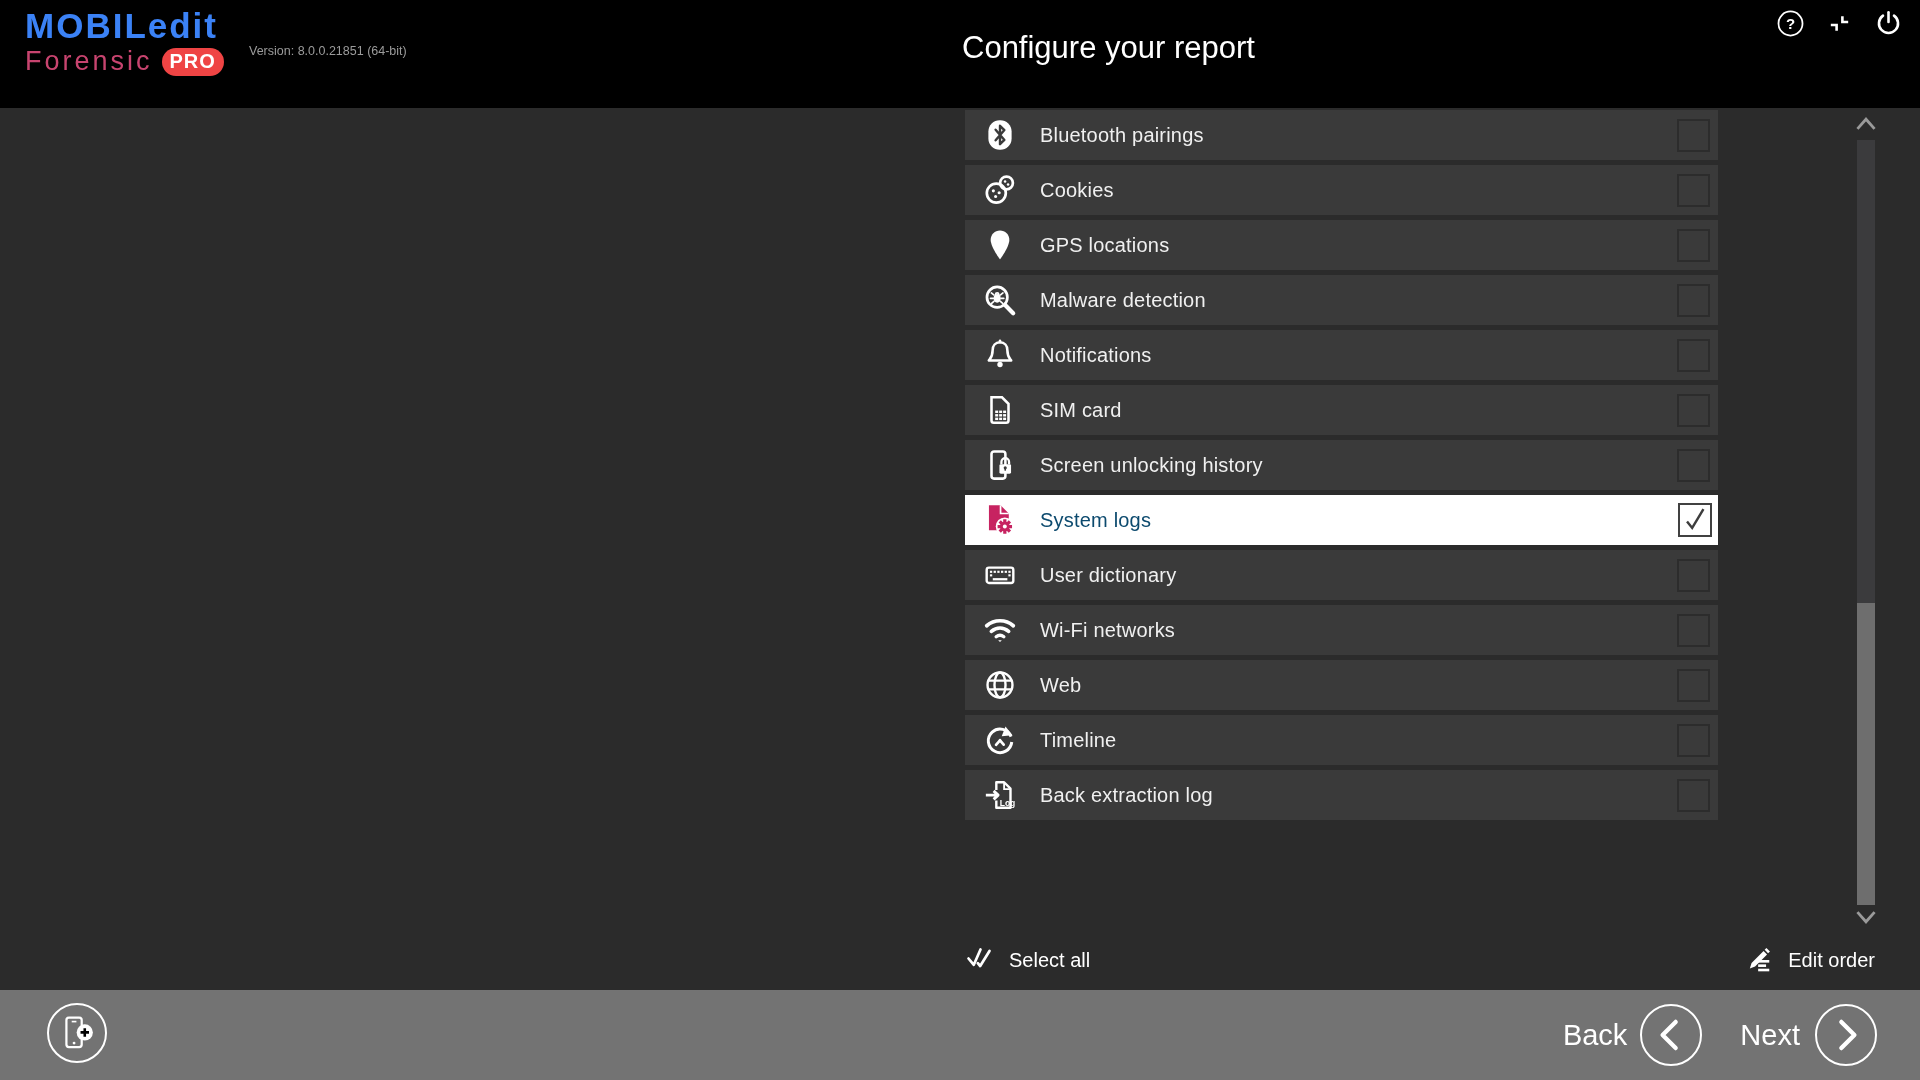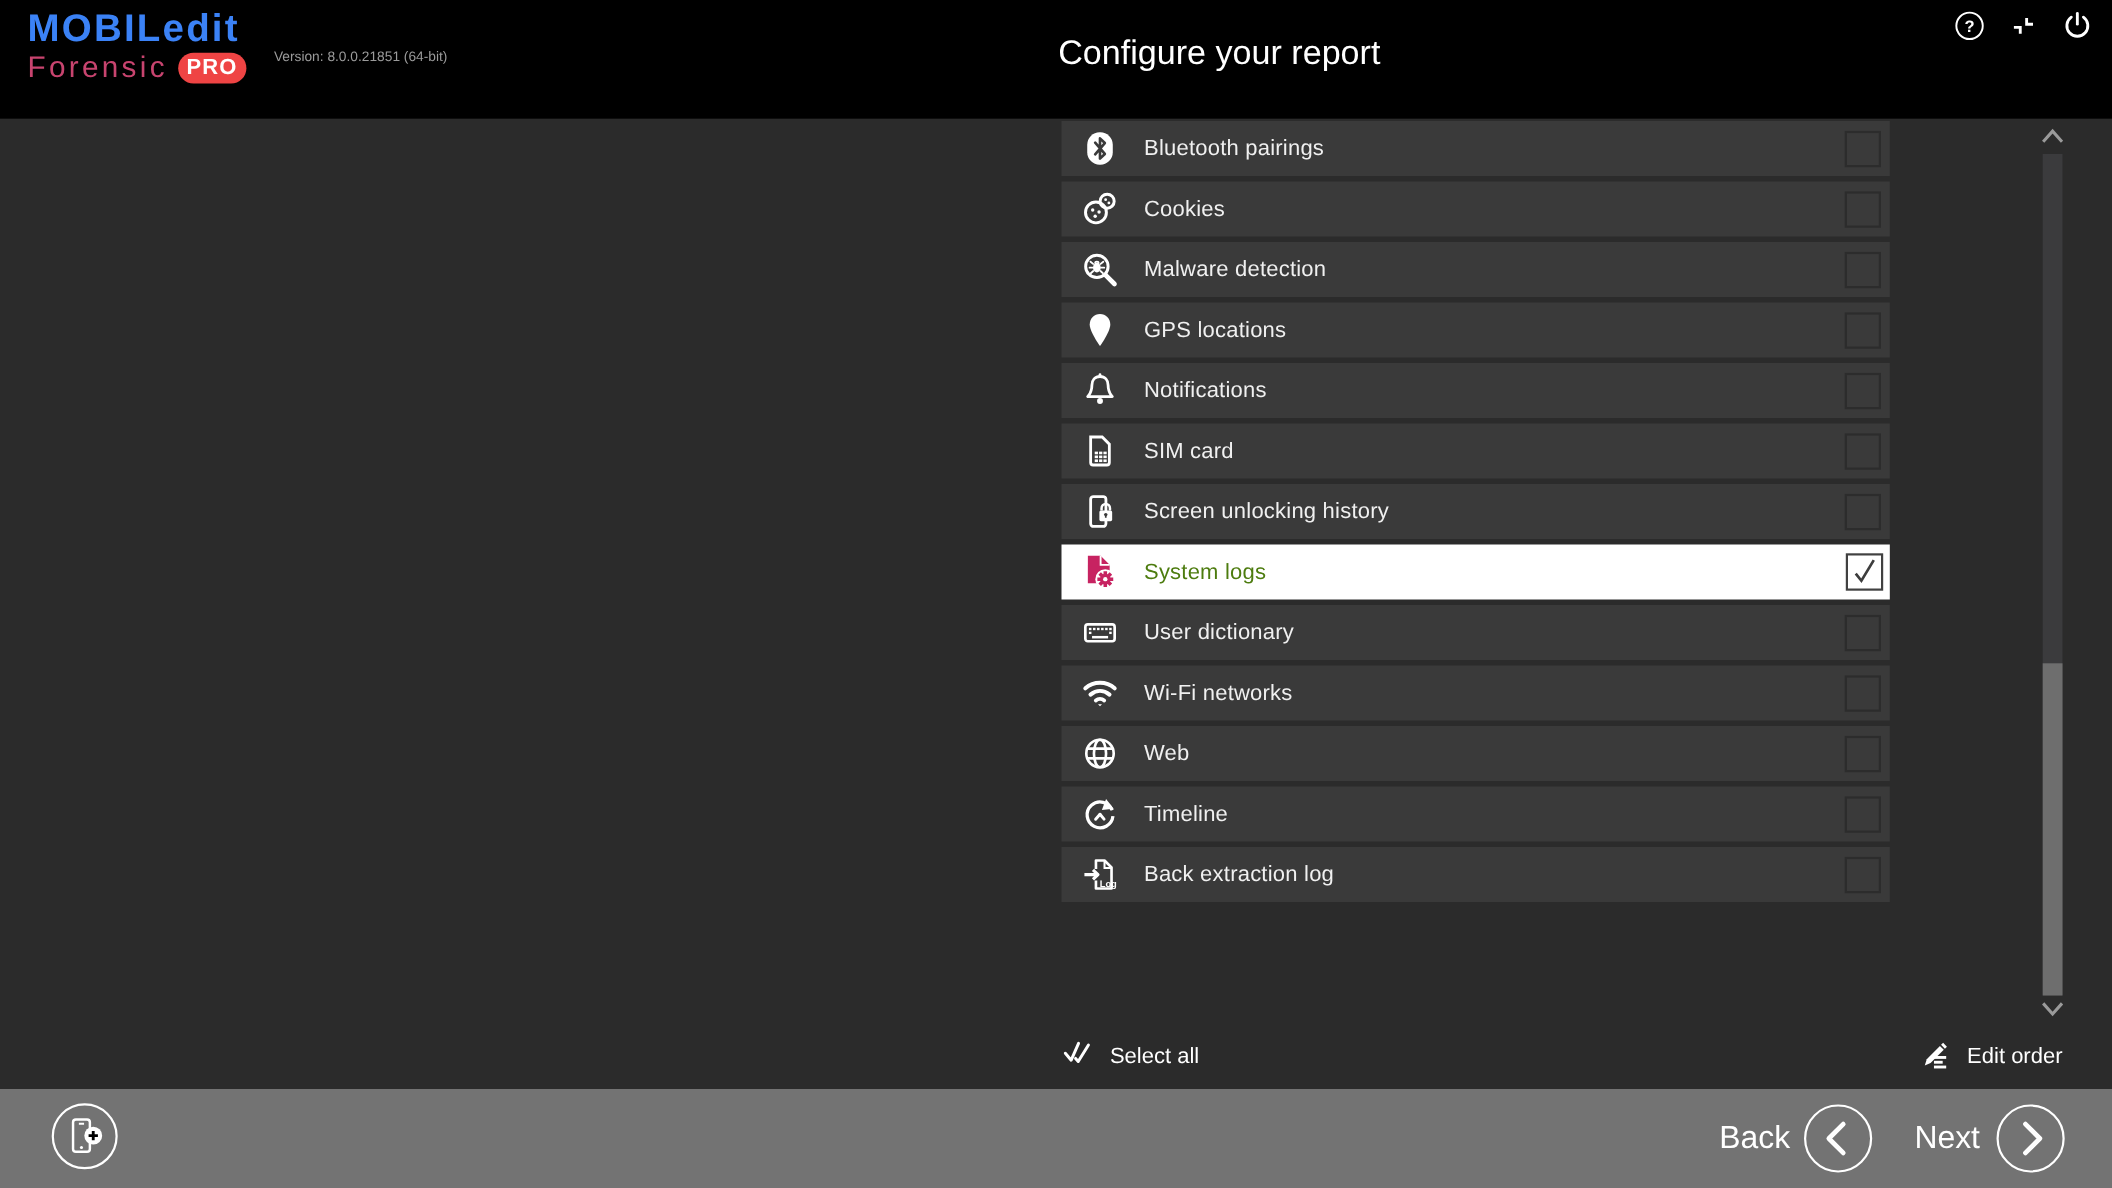--- a/index.html
+++ b/index.html
@@ -22,21 +22,21 @@
   .header-actions .hicon{width:36px;height:32px;display:flex;align-items:center;justify-content:center;cursor:pointer;}
   
   .main{position:absolute;left:0;top:108px;width:1920px;height:882px;background:#2b2b2b;overflow:hidden;}
   .report-list{position:absolute;left:965px;top:2px;width:753px;display:flex;flex-direction:column;gap:5px;}
   .row{background:#3a3a3a;height:50px;display:flex;align-items:center;cursor:pointer;}
   .row .icon-box{width:38px;height:38px;margin-left:16px;display:flex;align-items:center;justify-content:center;flex:0 0 38px;}
   .row .icon-box svg{width:34px;height:34px;}
   .row .label{margin-left:21px;font-size:20px;color:#f0f0f0;letter-spacing:.2px;}
   .row .checkbox{margin-left:auto;margin-right:8px;width:29px;height:29px;border:2px solid #2c2c2c;background:transparent;}
   .row.selected{background:#fff;}
-  .row.selected .label{color:#4d7c0f;}
+  .row.selected .label{color:#0c4a6e;}
   .row.selected .checkbox{width:30px;height:30px;border:2px solid #414141;background:#fff;
     display:flex;align-items:center;justify-content:center;margin-right:6px;}
   
   .scroll-up{position:absolute;left:1853px;top:2px;width:26px;height:26px;display:flex;align-items:center;justify-content:center;cursor:pointer;}
   .scroll-track{position:absolute;left:1857px;top:32px;width:18px;height:765px;background:#3b3b3d;cursor:pointer;}
   .scroll-thumb{position:absolute;left:1857px;top:495px;width:18px;height:302px;background:#6e6e6e;cursor:pointer;}
   .scroll-down{position:absolute;left:1853px;top:796px;width:26px;height:26px;display:flex;align-items:center;justify-content:center;cursor:pointer;}
   
   .list-footer{position:absolute;left:965px;top:827px;width:910px;height:50px;display:flex;
     align-items:center;justify-content:space-between;}
@@ -111,39 +111,39 @@
               <circle cx="15.6" cy="6" r=".9"></circle>
               <circle cx="17.7" cy="8.1" r=".9"></circle>
             </g>
           </svg>
         </span>
         <span class="label">Cookies</span>
         <span class="checkbox"></span>
       </div>
       <div class="row">
         <span class="icon-box">
+          <svg viewBox="0 0 24 24" fill="#fff">
+            <path d="M12 1.8 C8.3 1.8 5.4 4.7 5.4 8.4 C5.4 13.2 12 22.2 12 22.2 C12 22.2 18.6 13.2 18.6 8.4 C18.6 4.7 15.7 1.8 12 1.8 Z"></path>
+          </svg>
+        </span>
+        <span class="label">GPS locations</span>
+        <span class="checkbox"></span>
+      </div>
+      <div class="row">
+        <span class="icon-box">
           <svg viewBox="0 0 24 24" fill="none" stroke="#fff">
             <circle cx="10" cy="10" r="7.2" stroke-width="1.9"></circle>
             <path d="M15.6 15.6 L21.3 21.3" stroke-width="3" stroke-linecap="round"></path>
             <ellipse cx="10" cy="10.8" rx="2.5" ry="3.1" fill="#fff" stroke="none"></ellipse>
             <g stroke-width="1.2" stroke-linecap="round">
               <path d="M7.6 8.4 L5.9 7 M7.3 10.8 L5.3 10.8 M7.7 13 L6.1 14.4 M12.4 8.4 L14.1 7 M12.7 10.8 L14.7 10.8 M12.3 13 L13.9 14.4 M8.9 7.9 C8.9 6.6 11.1 6.6 11.1 7.9"></path>
             </g>
           </svg>
         </span>
         <span class="label">Malware detection</span>
-        <span class="checkbox"></span>
-      </div>
-      <div class="row">
-        <span class="icon-box">
-          <svg viewBox="0 0 24 24" fill="#fff">
-            <path d="M12 1.8 C8.3 1.8 5.4 4.7 5.4 8.4 C5.4 13.2 12 22.2 12 22.2 C12 22.2 18.6 13.2 18.6 8.4 C18.6 4.7 15.7 1.8 12 1.8 Z"></path>
-          </svg>
-        </span>
-        <span class="label">GPS locations</span>
         <span class="checkbox"></span>
       </div>
       <div class="row">
         <span class="icon-box">
           <svg viewBox="0 0 24 24" fill="none" stroke="#fff" stroke-width="1.8" stroke-linejoin="round">
             <path d="M12 3 C8.8 3 6.8 5.4 6.8 8.6 C6.8 13.4 4.9 14.7 4.1 15.9 L19.9 15.9 C19.1 14.7 17.2 13.4 17.2 8.6 C17.2 5.4 15.2 3 12 3 Z"></path>
             <path d="M12 3 V1.9" stroke-linecap="round"></path>
             <circle cx="12" cy="18.7" r="1.9" fill="#fff" stroke="none"></circle>
           </svg>
         </span>

